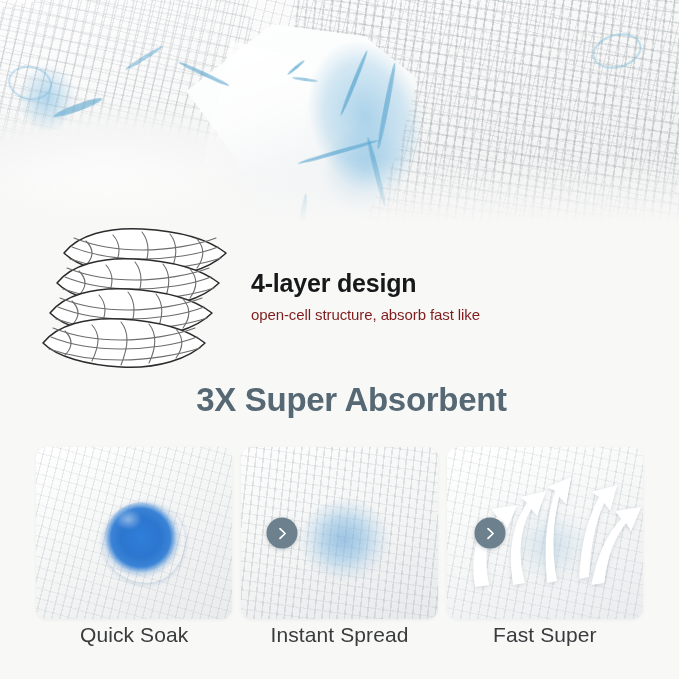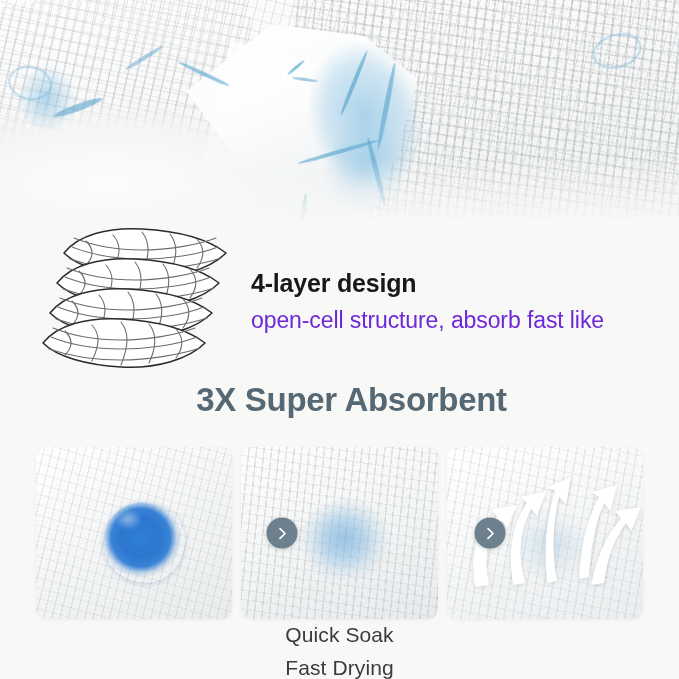--- a/index.html
+++ b/index.html
@@ -92,21 +92,21 @@
 
   
   .layer-block{position:absolute;left:0;top:215px;width:679px;height:160px;}
   .layer-icon{position:absolute;left:36px;top:6px;width:210px;height:150px;}
   .layer-text{position:absolute;left:251px;top:55px;width:400px;}
   .layer-title{
     font-size:25px;font-weight:600;color:#17181a;letter-spacing:-.2px;
     line-height:1.1;margin:0 0 7px 0;
   }
   .layer-line{
-    font-size:23px;font-weight:400;color:#6d28d9;letter-spacing:-.1px;
+    font-size:15px;font-weight:400;color:#7f1d1d;letter-spacing:-.1px;
     line-height:1.34;
   }
 
   
   .headline{
     position:absolute;left:12px;top:381px;width:679px;text-align:center;
     font-size:33px;font-weight:600;color:#566874;letter-spacing:-.3px;
   }
 
   
@@ -167,21 +167,21 @@
     background:#6c808d;display:flex;align-items:center;justify-content:center;
     box-shadow:0 1px 4px rgba(70,85,95,.28);z-index:5;
   }
   .badge svg{display:block;}
   .b1{left:246px;}
   .b2{left:454px;}
 
   
   .captions{
     position:absolute;left:36px;top:623px;width:607px;height:40px;
-    display:flex;gap:9px;flex-direction:column;
+    display:flex;gap:9px;
   }
   .caption{
     flex:1;text-align:center;
     font-size:21px;font-weight:300;color:#3a3b3d;letter-spacing:.1px;
   }
 </style>
 </head>
 <body>
 
 <div class="page">
@@ -303,16 +303,17 @@
       <span>
         <svg width="14" height="14" viewBox="0 0 14 14" aria-hidden="true">
           <path d="M4.5 2.2 L9.6 7 L4.5 11.8" fill="none" stroke="#ffffff" stroke-width="1.7" stroke-linecap="round" stroke-linejoin="round"></path>
         </svg>
       </span>
     </div>
   </div>
 
   <div class="captions">
     <div class="caption">Quick Soak</div>
-    <div class="caption">Fast Drying</div>
+    <div class="caption">Instant Spread</div>
+    <div class="caption">Fast Super</div>
   </div>
 
 </div>
 
 </body></html>

